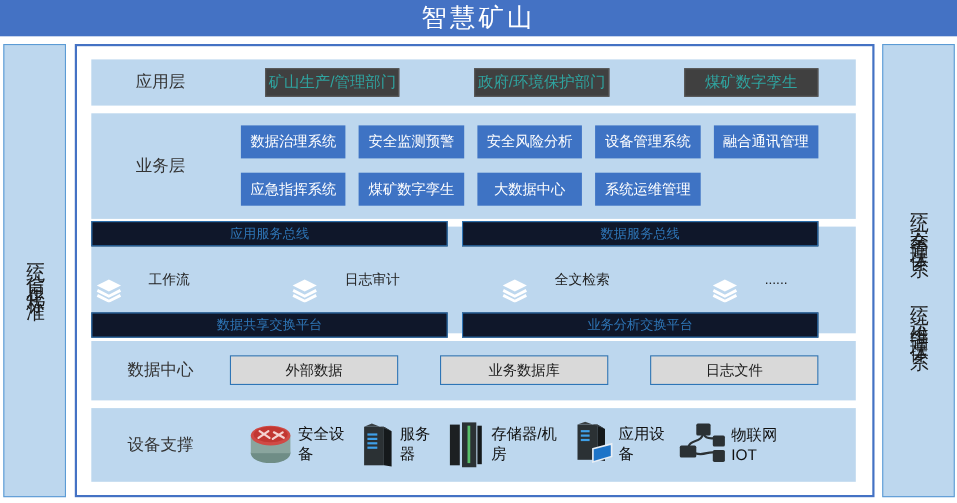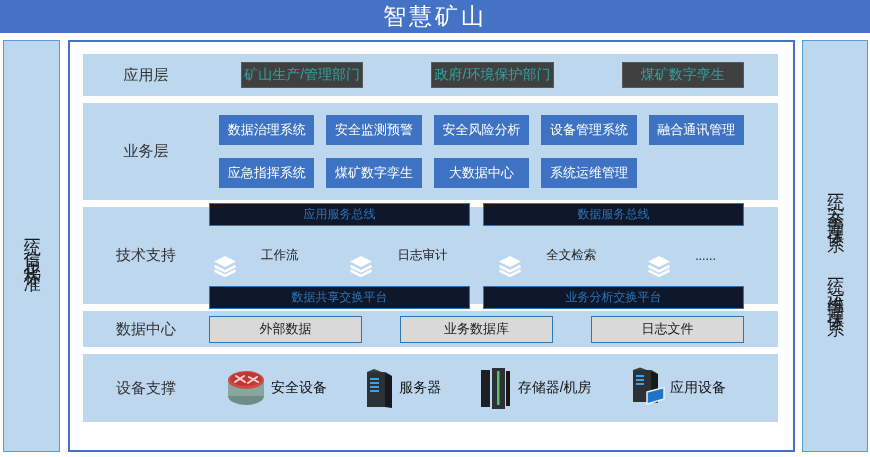--- a/index.html
+++ b/index.html
@@ -23,21 +23,21 @@
 
   .main-box { flex: 1; margin: 0 7px 0 8px; background: #fff;
     border: 2px solid var(--main-border, #4472C4);
     padding: 12px 15px 12px 13px;
     display: flex; flex-direction: column; gap: 7px; }
 
   .layer-row { background: var(--row-bg, #BDD7EE); display: flex; align-items: center; }
   .row-app    { height: 42px; }
   .row-biz    { height: 97px; }
   .row-tech   { height: 97px; }
-  .row-data   { height: 36px; }
+  .row-data   { height: 54px; }
   .row-device { height: 68px; }
 
   .layer-label { width: 126px; flex-shrink: 0; text-align: center;
     font-size: 15px; color: var(--label-text, #333); }
   .layer-content { flex: 1; margin-right: 34px; }
 
   .app-boxes { display: flex; gap: 36px; }
   .app-box { flex: 1; height: 26px; background: #404040;
     border: 1px solid var(--app-box-border, #595959);
     color: var(--app-box-text, #2FA4A0); font-size: 14px;
@@ -100,21 +100,20 @@
         <div class="biz-btn">设备管理系统</div>
         <div class="biz-btn">融合通讯管理</div>
         <div class="biz-btn">应急指挥系统</div>
         <div class="biz-btn">煤矿数字孪生</div>
         <div class="biz-btn">大数据中心</div>
         <div class="biz-btn">系统运维管理</div>
       </div>
     </div>
 
     <div class="layer-row row-tech">
-      <div class="layer-label">技术支持</div>
       <div class="layer-content tech-stack">
         <div class="bus-grid">
           <div class="bus-box">应用服务总线</div>
           <div class="bus-box">数据服务总线</div>
         </div>
         <div class="mw-row">
           <div class="mw-item">
             <span class="dev-icon">
                 <svg width="24" height="22" viewBox="0 0 24 22">
                   <path d="M12 1 L23 6.5 L12 12 L1 6.5 Z" fill="#fff"></path>
@@ -232,20 +231,38 @@
                 <rect x="12" y="8" width="8" height="2"></rect>
                   <rect x="12" y="12" width="8" height="2"></rect>
                 <rect x="12" y="16" width="8" height="2"></rect>
               </g>
               <path d="M23 25 L40 20.5 V32 L23 37 Z" fill="#1e74c8" stroke="#e8eef5" stroke-width="1.5"></path>
             </svg>
           </span>
           <span class="dev-label">应用设备</span>
         </div>
 
+        <div class="device-item">
+          <span class="dev-icon">
+            <svg width="48" height="42" viewBox="0 0 48 42">
+              <g stroke="#2b3134" stroke-width="2" fill="none">
+                <path d="M24 12 C 22 20, 13 16, 11 23"></path>
+                <path d="M25 12 C 27 18, 35 14, 37 16"></path>
+                <path d="M17 29 C 26 32, 29 26, 37 29"></path>
+              </g>
+              <g fill="#2b3134">
+                <rect x="18" y="2" width="13" height="11" rx="1.5"></rect>
+                <rect x="3" y="22" width="15" height="11" rx="1.5"></rect>
+                <rect x="33" y="13" width="11" height="10" rx="1.5"></rect>
+                <rect x="33" y="26" width="11" height="11" rx="1.5"></rect>
+              </g>
+            </svg>
+          </span>
+          <span class="dev-label">物联网IOT</span>
+        </div>
 
       </div>
     </div>
 
   </div>
 
   <div class="side-panel side-right">
     <div class="vtext">
       <span>统一安全管理体系</span>
       <span class="second">统一运维管理体系</span>

